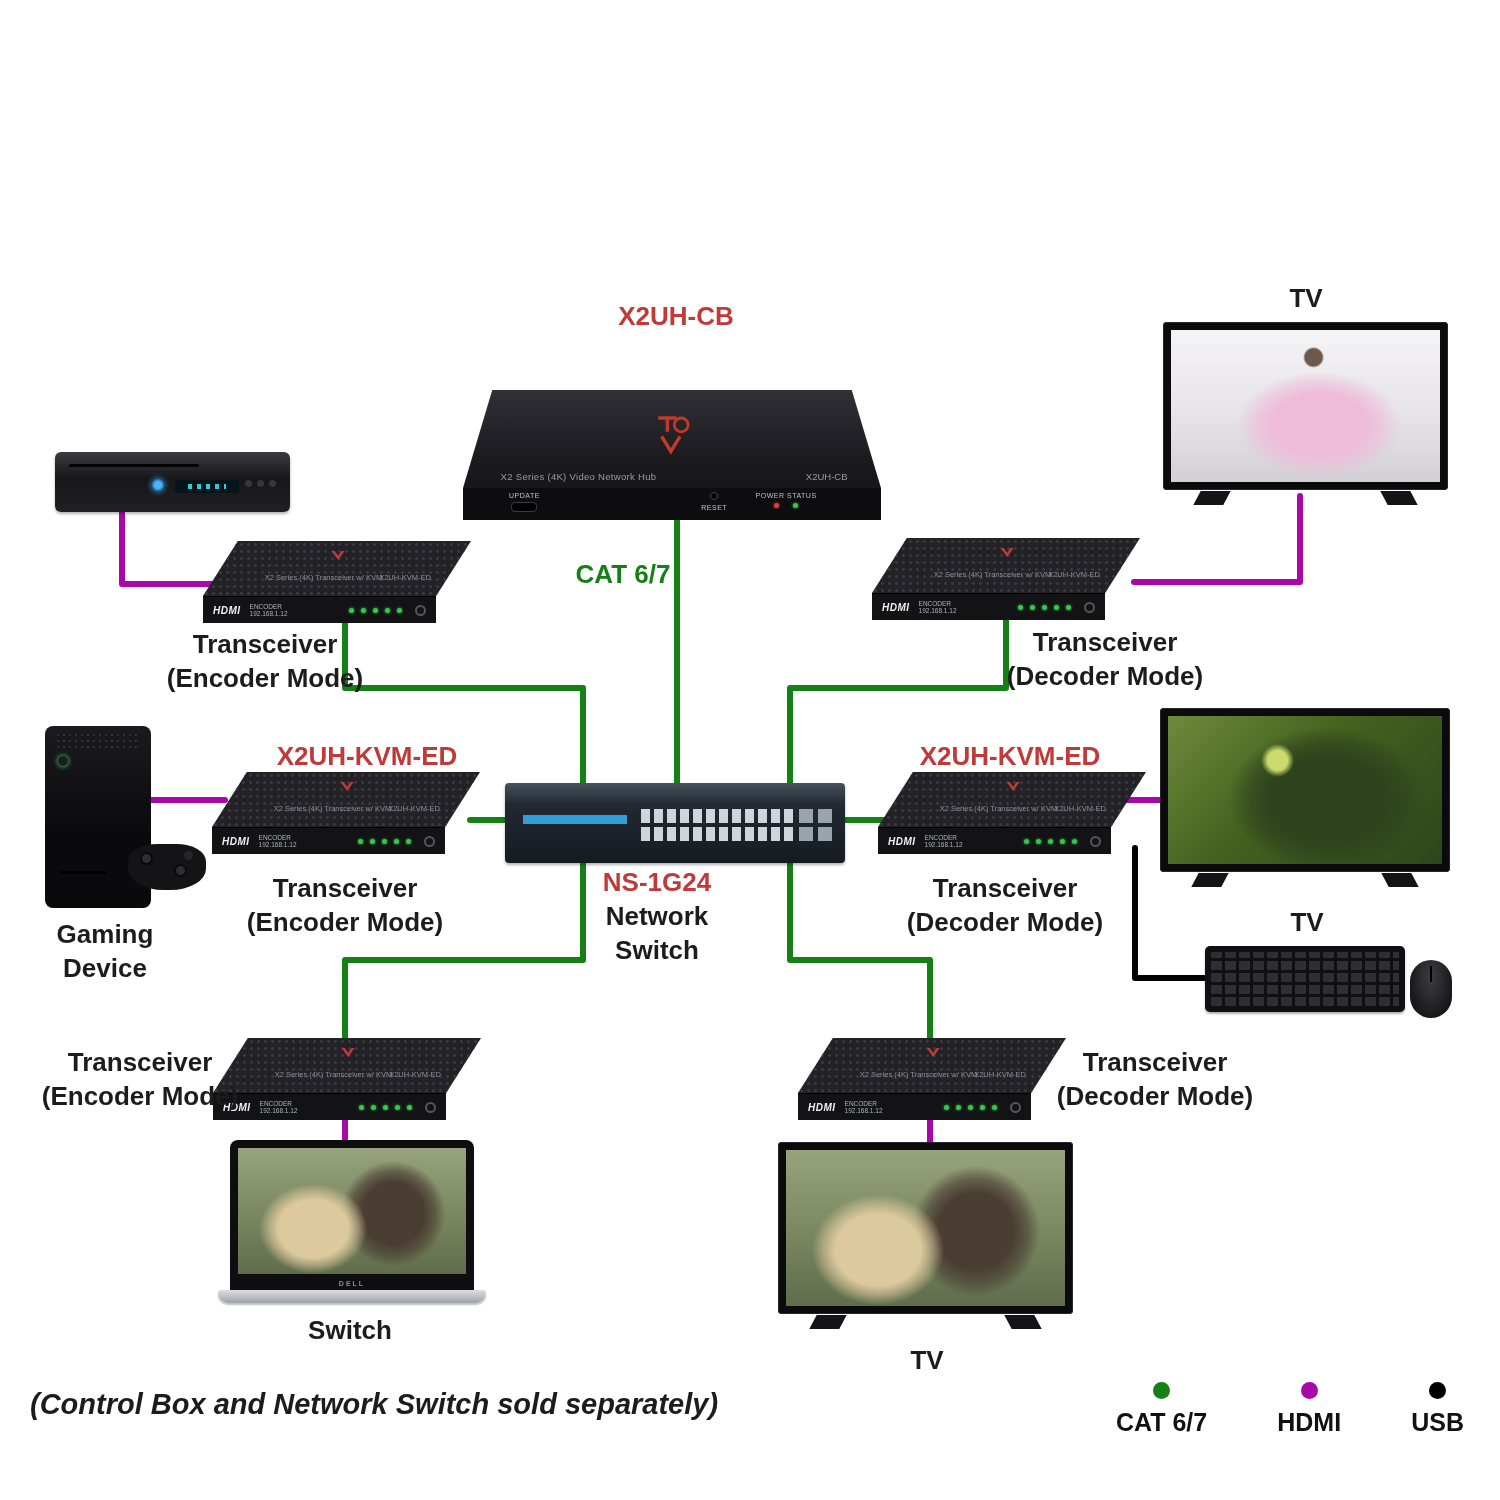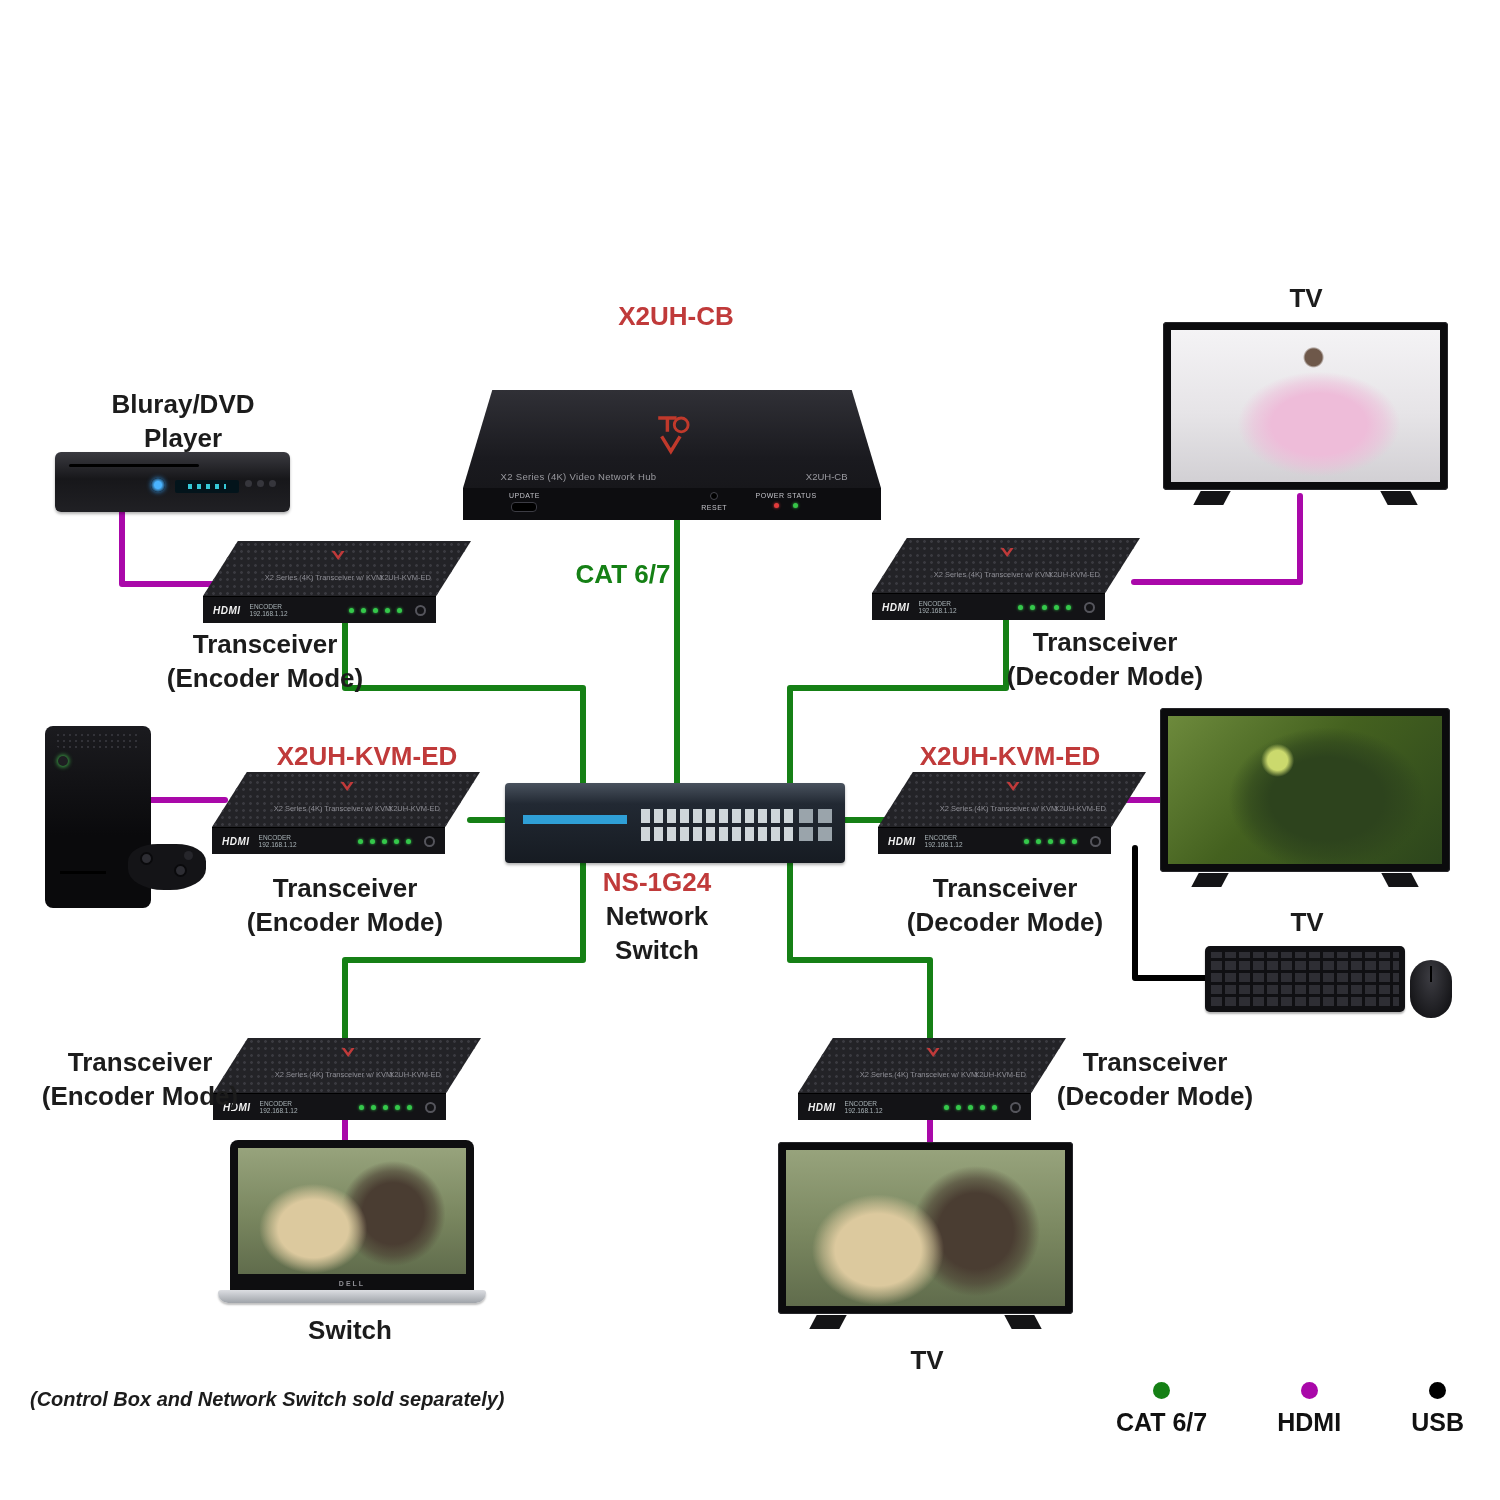--- a/index.html
+++ b/index.html
@@ -8,21 +8,21 @@
 
   
   .banner{position:absolute;left:64px;top:76px;width:1372px;height:152px;
     background:var(--banner-bg,#d22b2b);display:flex;align-items:center;justify-content:center;}
   .banner h1{margin:0;color:#fff;font-size:61px;font-weight:700;letter-spacing:.5px;}
 
   
   .label{position:absolute;font-size:26px;font-weight:600;text-align:center;line-height:1.3;color:#1c1c1c;}
   .label.red{color:var(--model-red,#c03a3a);}
   .label.green{color:var(--cat-green,#158015);}
-  .footnote{position:absolute;left:30px;top:1388px;width:860px;font-size:20px;font-style:italic;
+  .footnote{position:absolute;left:30px;top:1388px;width:860px;font-size:29px;font-style:italic;
     font-weight:600;text-align:left;color:#1c1c1c;}
 
   
   .wires{position:absolute;left:0;top:0;}
   .w-cat{stroke:var(--cat-green,#158015);}
   .w-hdmi{stroke:var(--hdmi-magenta,#a908a9);}
   .w-usb{stroke:var(--usb-black,#000);}
 
   
   .transceiver{position:absolute;width:268px;height:82px;}
@@ -200,24 +200,20 @@
       <div class="cb-ps">
         <span>POWER  STATUS</span>
         <span class="cb-leds">
             <i class="red"></i>
             <i class="grn"></i>
           </span>
       </div>
     </div>
   </div>
 
-  <div class="label" style="left:78px;top:388px;width:210px">
-    <div>Bluray/DVD</div>
-    <div>Player</div>
-  </div>
   <div class="dvd">
     <div class="dvd-tray"></div>
     <div class="dvd-blu"></div>
     <div class="dvd-display"></div>
     <div class="dvd-btns">
         <i></i>
         <i></i>
         <i></i>
       </div>
   </div>
@@ -287,20 +283,24 @@
     <div class="xbox-vent"></div>
     <div class="xbox-power"></div>
     <div class="xbox-slot"></div>
   </div>
   <div class="controller">
     <div class="ctrl-body"></div>
     <div class="ctrl-stick s1"></div>
     <div class="ctrl-stick s2"></div>
     <div class="ctrl-dot"></div>
   </div>
+  <div class="label" style="left:15px;top:918px;width:180px">
+    <div>Gaming</div>
+    <div>Device</div>
+  </div>
 
   <div class="label red" style="left:242px;top:740px;width:250px">X2UH-KVM-ED</div>
   <div class="label red" style="left:885px;top:740px;width:250px">X2UH-KVM-ED</div>
 
   <div class="transceiver" style="left:212px;top:772px">
     <div class="t-top">
       <div class="t-logo-mini"></div>
       <span class="t-series">X2 Series (4K) Transceiver w/ KVM</span>
       <span class="t-model">X2UH-KVM-ED</span>
     </div>

